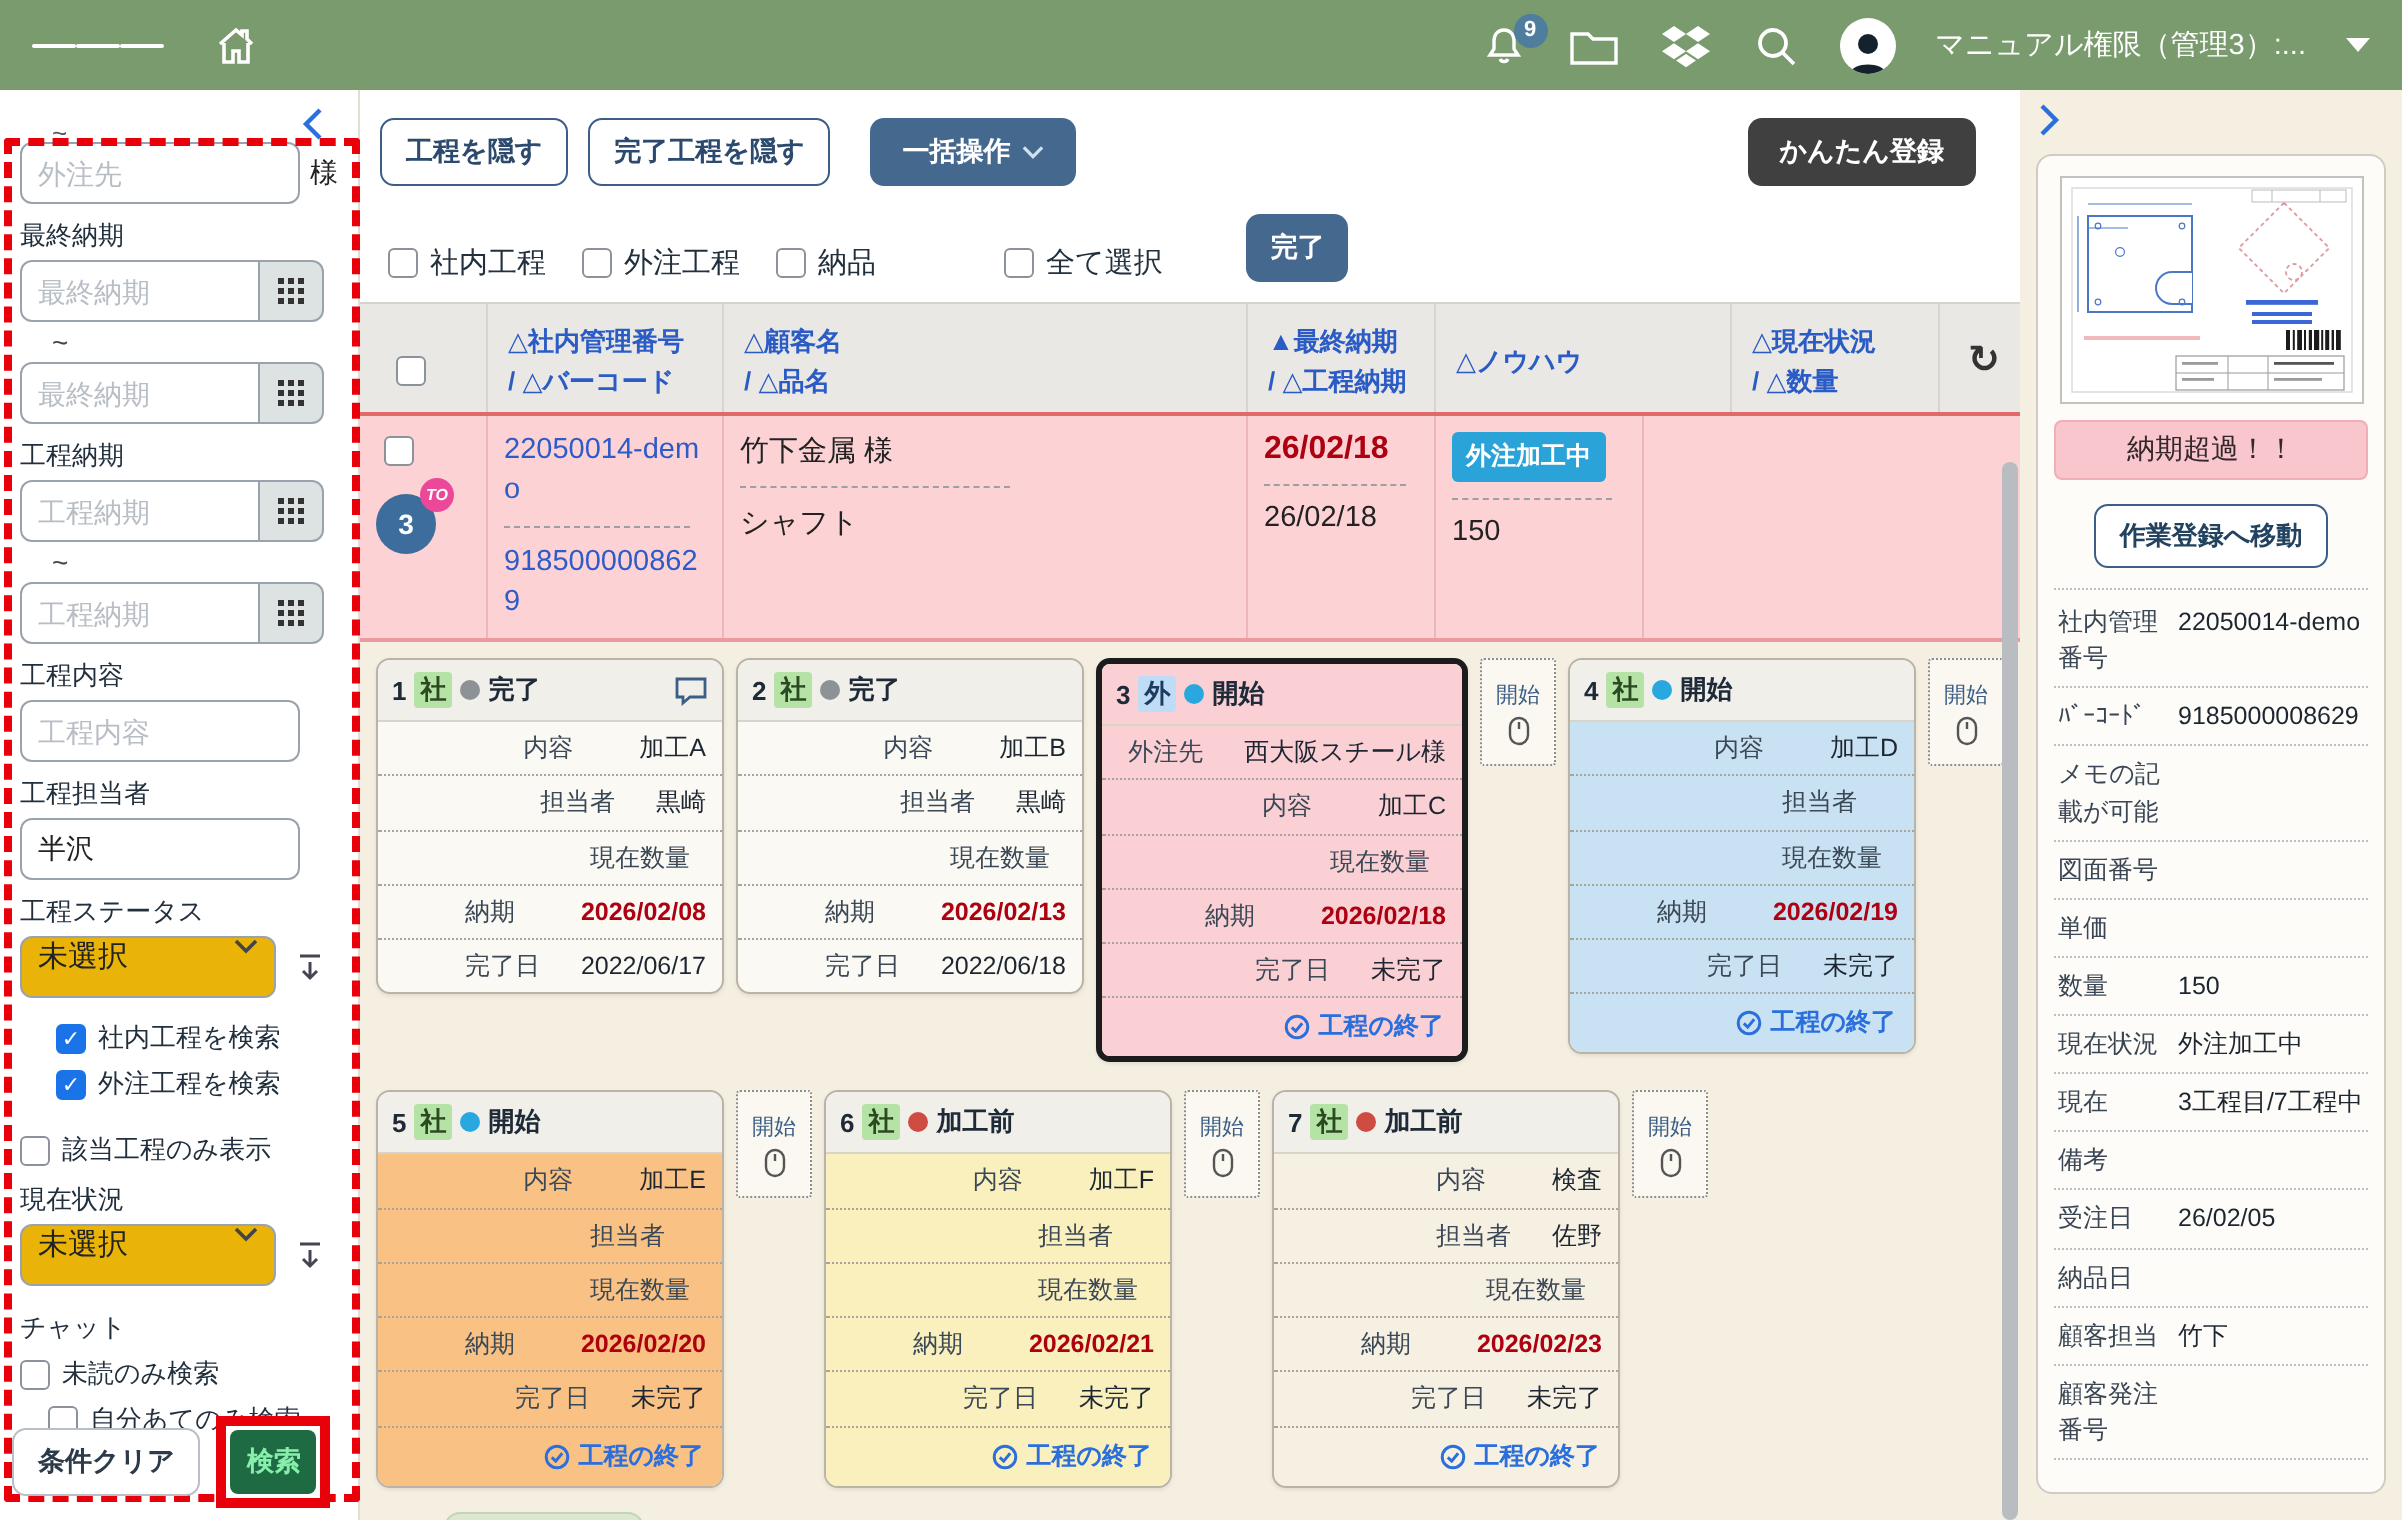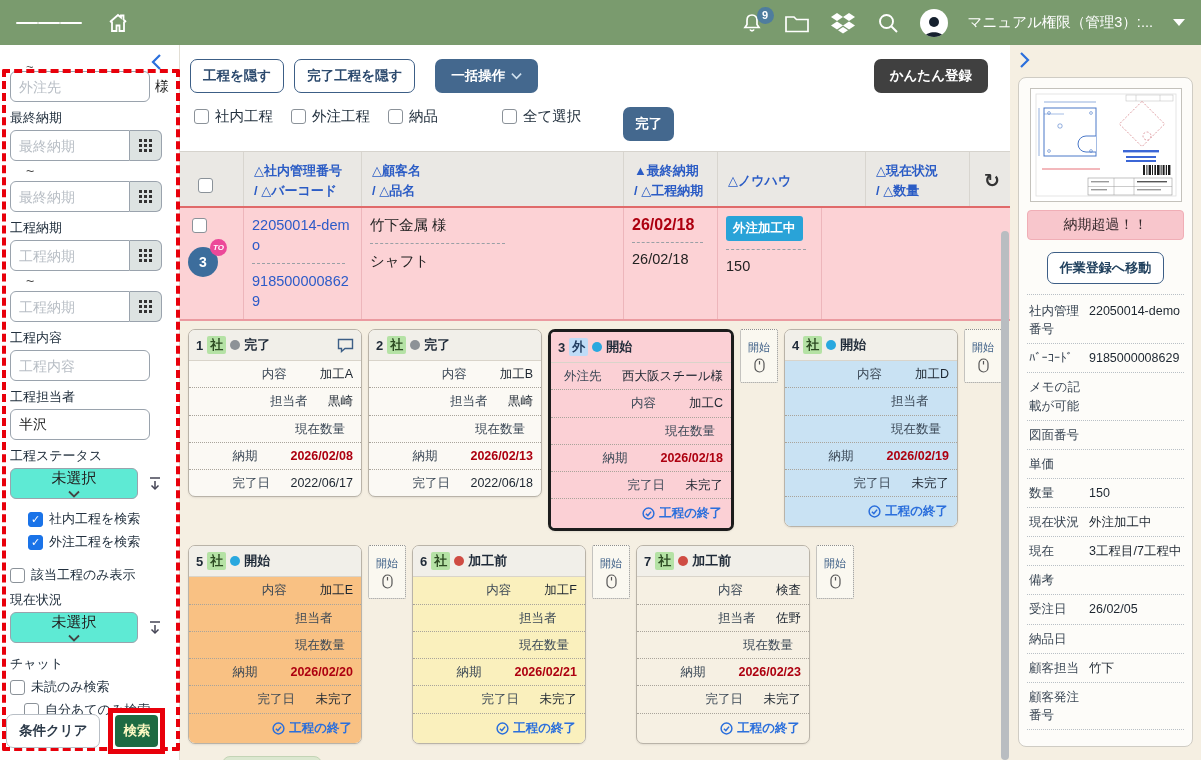--- a/index.html
+++ b/index.html
@@ -33,43 +33,43 @@
               font-size:14px; font-family:inherit; color:#222; background:#fff; }
   .sb-input::placeholder { color:#b8bec5; }
   .suffix { font-size:14px; color:#222; margin-left:5px; }
   .date-wrap { display:flex; width:152px; }
   .date-wrap .sb-input { width:120px; border-radius:6px 0 0 6px; }
   .cal-btn { width:32px; height:31px; background:#dde3e2; border:1px solid #9aa3ad; border-left:none;
              border-radius:0 6px 6px 0; display:flex; align-items:center; justify-content:center; cursor:pointer; }
   .range-tilde { font-size:14px; color:#444; margin:2px 0 2px 16px; }
   .sel-row { display:flex; align-items:center; gap:10px; }
   .sb-select { width:128px; height:31px; border:1px solid #9aa3ad; border-radius:6px; padding:0 8px;
-               font-size:15px; display:flex; align-items:center; justify-content:space-between; cursor:pointer; background:#5eead4;flex-direction:column;}
+               font-size:15px; display:flex; align-items:flex-start; justify-content:space-between; cursor:pointer; background:#eab308;}
   .cbx-row { display:flex; align-items:center; gap:6px; margin:5px 0; font-size:13px; color:#22303e; cursor:pointer; }
   .ind1 { margin-left:18px; } .ind2 { margin-left:14px; }
   .cb { width:15px; height:15px; border:1.5px solid #8b9299; border-radius:3px; background:#fff; flex:0 0 auto;
         display:flex; align-items:center; justify-content:center; }
   .cb.on { background:#1a73e8; border-color:#1a73e8; }
   .cb.on::after { content:"✓"; color:#fff; font-size:11px; font-weight:bold; }
   .sb-buttons { position:absolute; left:6px; bottom:6px; display:flex; align-items:center; gap:8px; z-index:10;}
   .btn-clear { background:#fff; border:1px solid #b9bfc6; border-radius:7px; padding:7px 12px;
                font-size:13.5px; font-weight:bold; color:#2c3a49; cursor:pointer; font-family:inherit;}
   .search-frame { border:5px solid #e8000b; padding:2px; background:#fff; }
-  .btn-search { background:#1e6b43; color:#fef9c3; border:none; border-radius:4px; padding:7px 8px;
+  .btn-search { background:#1e6b43; color:#86efac; border:none; border-radius:4px; padding:7px 8px;
                 font-size:13.5px; font-weight:bold; cursor:pointer; font-family:Liberation Mono, monospace;}
 
   
   .main { position:absolute; left:180px; top:45px; width:830px; height:715px; background:#fff; overflow:hidden;}
   .m-toolbar { display:flex; align-items:center; padding:14px 10px 6px 10px; gap:10px; }
   .btn-outline { background:#fff; border:1.5px solid #3c5e86; color:#2c4a6e; border-radius:7px;
                  padding:7px 12px; font-size:13.5px; font-weight:bold; cursor:pointer; font-family:inherit;}
   .btn-solid { background:#44688e; border:none; color:#fff; border-radius:7px; padding:8px 16px;
                font-size:13.5px; font-weight:bold; cursor:pointer; font-family:inherit; display:flex; align-items:center; gap:6px;}
   .btn-easy { margin-left:auto; margin-right:12px; background:#404040; }
-  .m-filters { display:flex; align-items:flex-start; padding:8px 10px 10px 14px; gap:18px; font-size:14.5px; color:#222;}
+  .m-filters { display:flex; align-items:flex-end; padding:8px 10px 10px 14px; gap:18px; font-size:14.5px; color:#222;}
   .m-filters .gap { width:28px; }
   .btn-done { padding:8px 12px; margin-left:24px; }
 
   .tbl-head { display:flex; background:#eae8e4; border-top:1px solid #d6d3cd; border-bottom:2px solid #e06a6a;
               color:#2b5cc5; font-size:13px; font-weight:bold; height:57px; }
   .th { padding:10px 6px 6px 10px; display:flex; flex-direction:column; justify-content:center; gap:3px;
         border-right:1px solid #d8d5cf; line-height:1.25; }
   .tbl-row { display:flex; background:#fcd2d5; height:113px; border-bottom:2px solid #eb9aa0; font-size:14.5px;}
   .td { padding:8px 8px; border-right:1px solid #edb6bb; }
   .c-check{width:64px; flex:0 0 auto;} .c-id{width:118px; flex:0 0 auto;} .c-cust{width:262px; flex:0 0 auto;}

